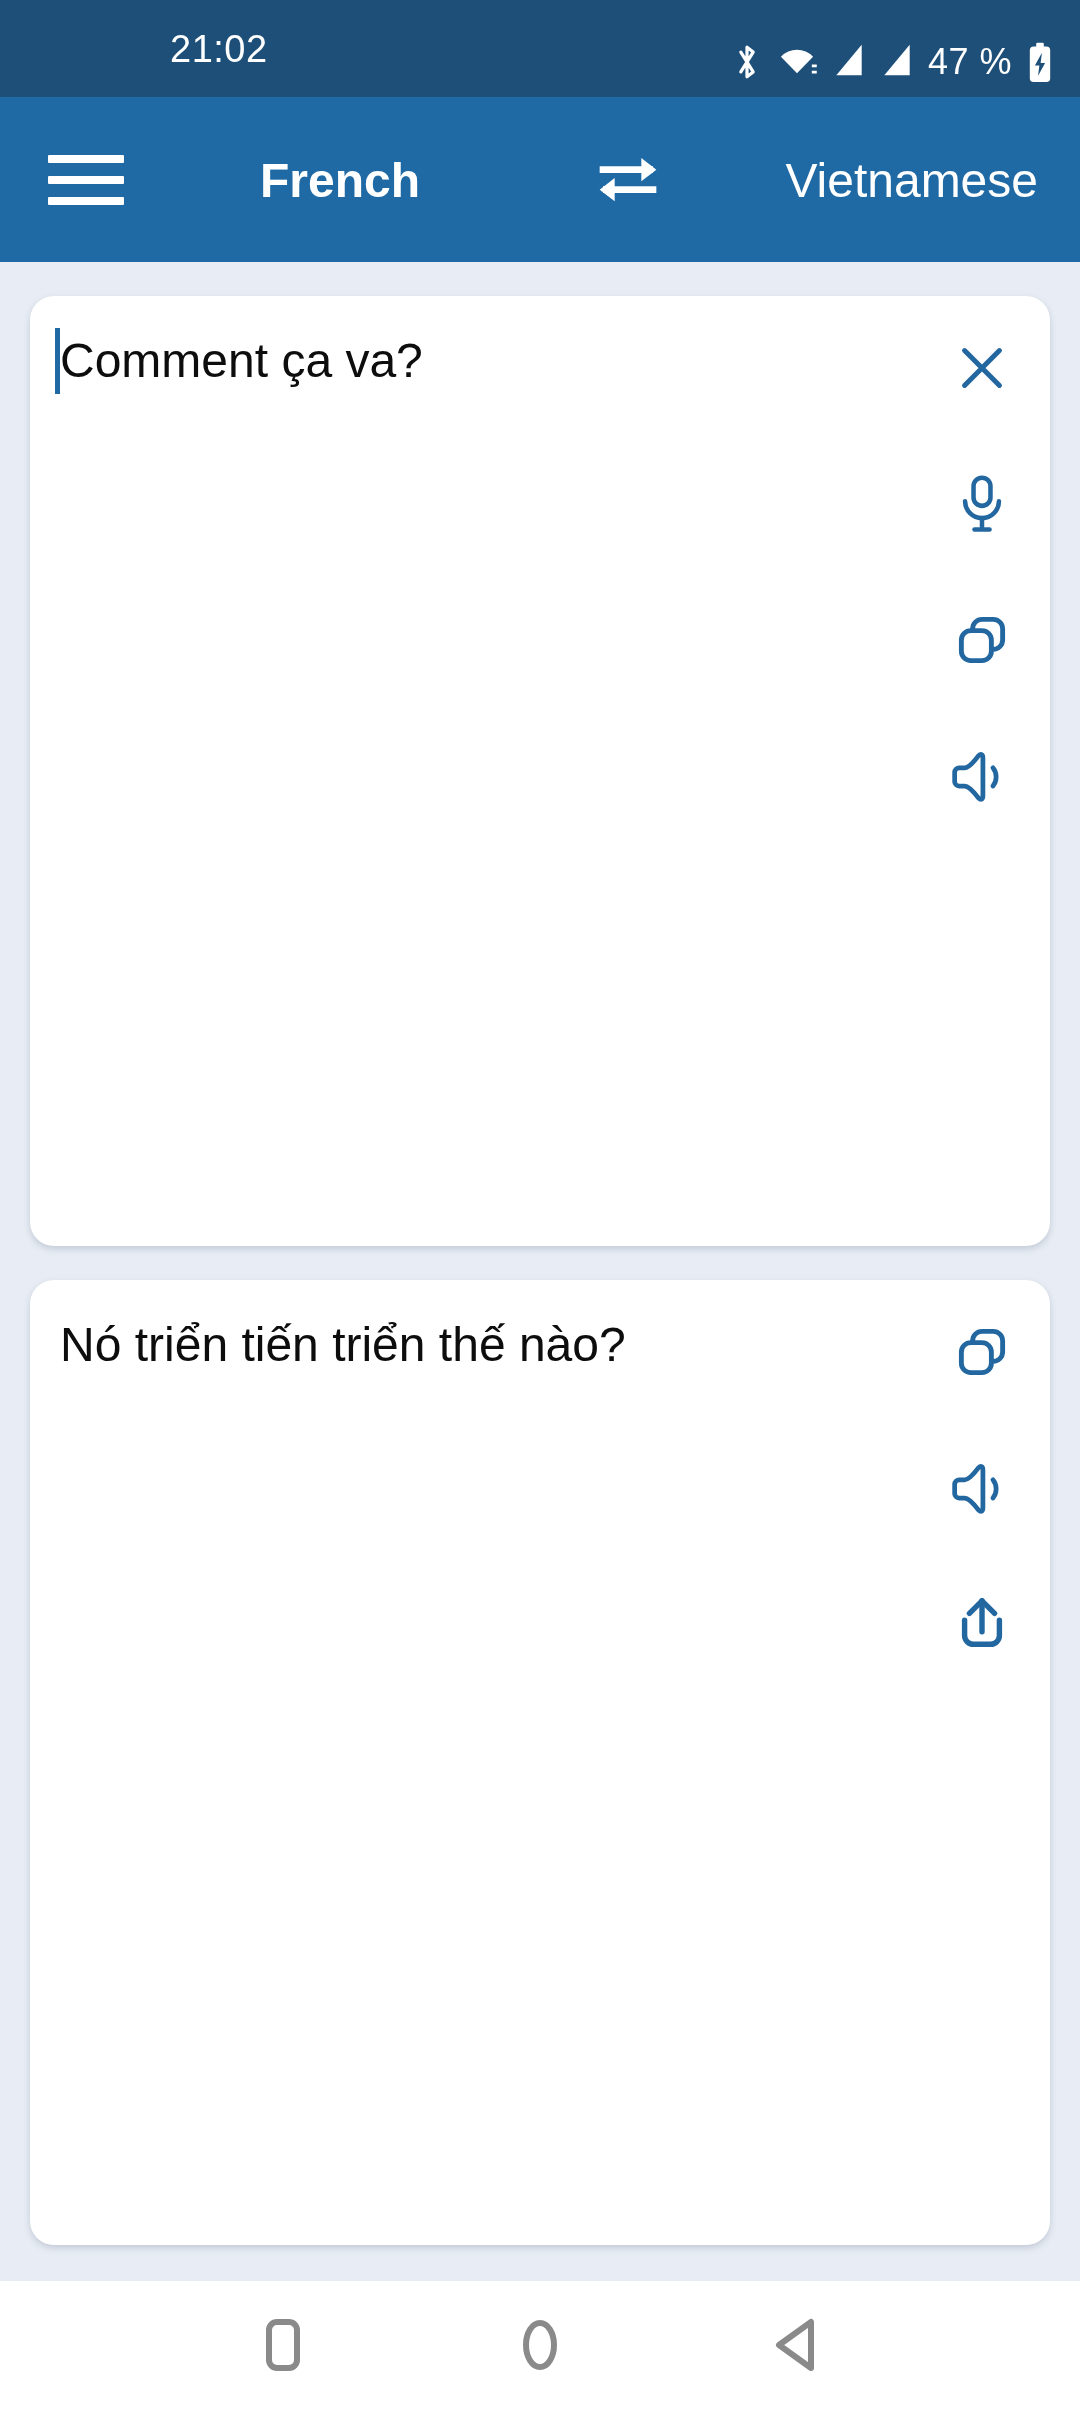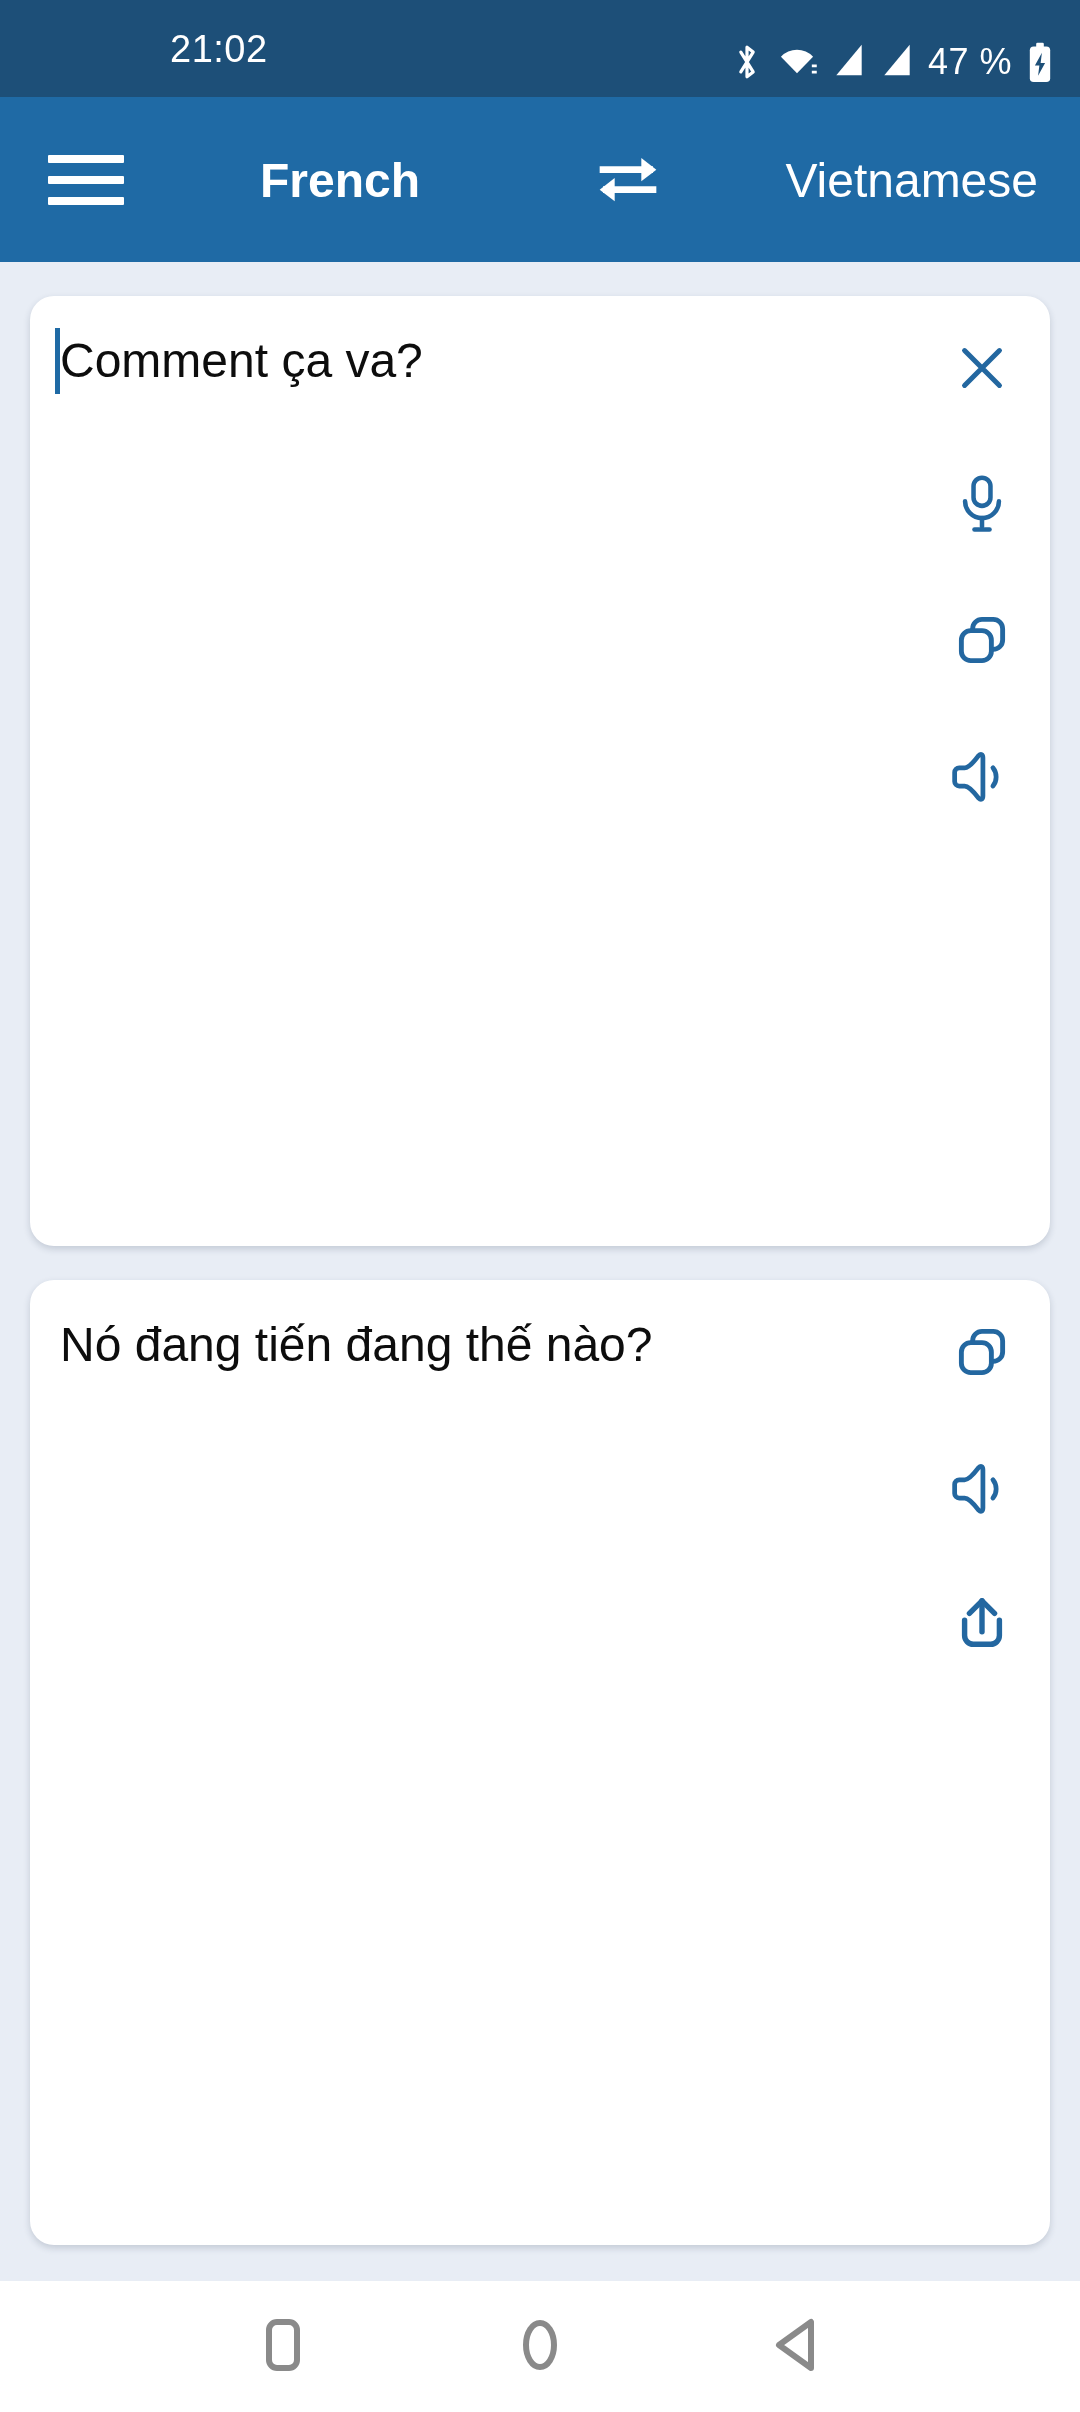--- a/index.html
+++ b/index.html
@@ -219,21 +219,21 @@
               <path d="M15 4 C12 8 9.5 10.5 7.5 10.5 L4.5 10.5 A2.5 2.5 0 0 0 2 13 L2 18 A2.5 2.5 0 0 0 4.5 20.5 L7.5 20.5 C9.5 20.5 12 23 15 27 C16.5 28.5 17.5 27.8 17.5 26 L17.5 5 C17.5 3.2 16.5 2.5 15 4 Z" fill="none" stroke="#2367a0" stroke-width="2.6" stroke-linejoin="round"></path>
               <path d="M23 10.5 A8 8 0 0 1 23 20.5" fill="none" stroke="#2367a0" stroke-width="2.6" stroke-linecap="round"></path>
             </svg>
           </span>
         </div>
 
       </div>
     </div>
 
     <div class="card" id="card-target">
-      <div class="card-text">Nó đang tiến đang thế nào?</div>
+      <div class="card-text">Nó triển tiến triển thế nào?</div>
 
       <div class="icon-col">
 
         <div class="icon-btn">
           <span>
             <svg width="60" height="60" viewBox="0 0 32 32">
               <rect x="11" y="5" width="16" height="16" rx="5" fill="none" stroke="#2367a0" stroke-width="2.6"></rect>
               <rect x="5" y="11" width="16" height="16" rx="5" fill="#ffffff" stroke="#2367a0" stroke-width="2.6"></rect>
             </svg>
           </span>

